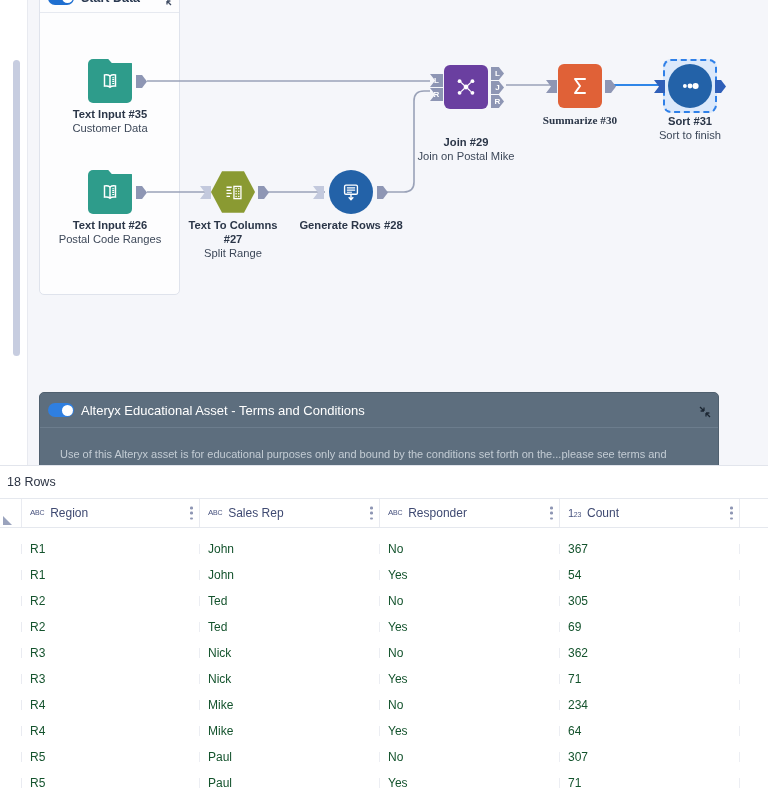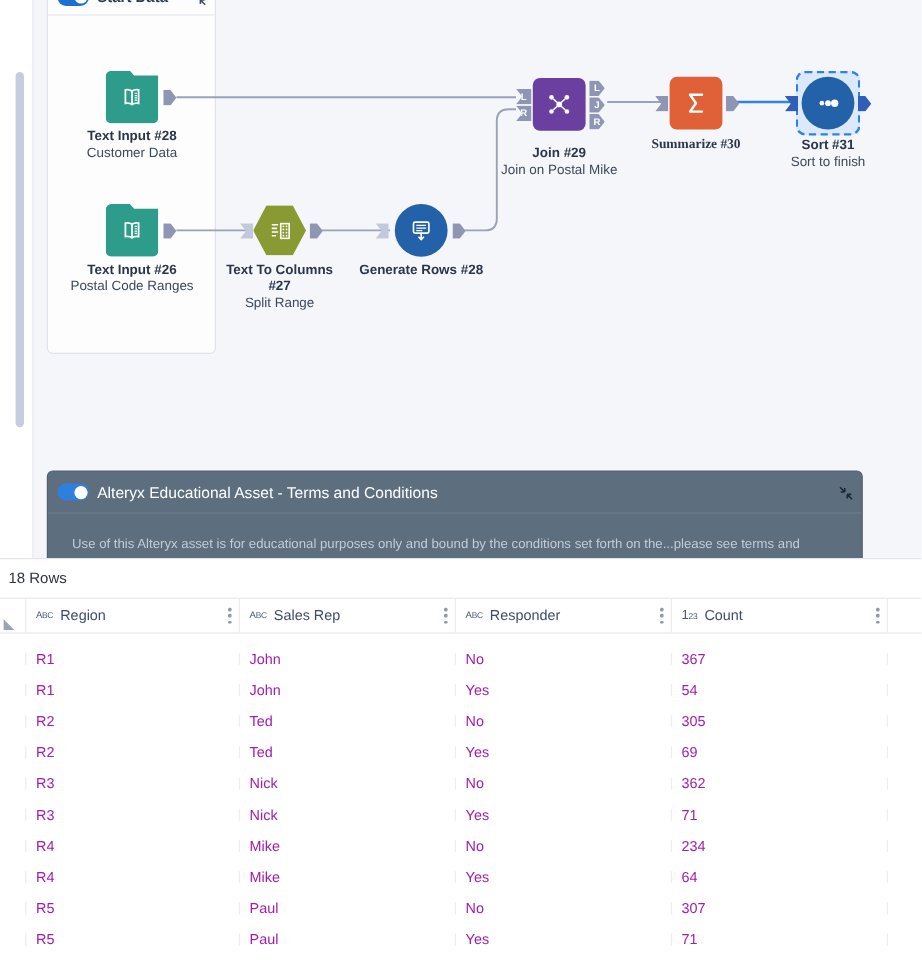--- a/index.html
+++ b/index.html
@@ -187,21 +187,21 @@
     font-size: 8px; color: #4a5580; line-height: 1;
     display: inline-flex; align-items: baseline; letter-spacing: -0.3px;
   }
   .type-icon .big { font-size: 11px; }
   .type-icon sup { font-size: 7px; vertical-align: super; }
   .type-icon sub { font-size: 7px; vertical-align: sub; }
 
   .grow { display: flex; height: 26px; align-items: stretch; }
   .gcell {
     display: flex; align-items: center; padding: 0 8px;
-    font-size: 12px; color: #a21caf;
+    font-size: 12px; color: #14532d;
     border-right: 1px solid #eceef3; flex: 0 0 auto; margin-top: 16px;
   }
   .gcell.idx { width: 22px; flex: 0 0 22px; border-right: 1px solid #e9ebf1; }
 </style>
 </head>
 <body>
 
 <div id="app">
 
   <div class="canvas-wrap">
@@ -243,21 +243,21 @@
     <div class="node" style="left:110px; top:81px;">
       <div class="node-glyph g-folder" style="background:#2e9c8b;">
         <svg width="22" height="22" viewBox="0 0 24 24" fill="none" stroke="#fff" stroke-width="1.6">
           <path d="M12 6.5 C10.5 5.2 8 5 6 5.3 L6 17.6 C8 17.3 10.5 17.5 12 18.8 C13.5 17.5 16 17.3 18 17.6 L18 5.3 C16 5 13.5 5.2 12 6.5 Z"></path>
           <path d="M12 6.5 L12 18.8"></path>
           <path d="M14.4 8.4 L16.6 8.4 M14.4 10.5 L16.6 10.5 M14.4 12.6 L16.6 12.6 M14.4 14.7 L16.6 14.7" stroke-width="1.1"></path>
         </svg>
       </div>
       <div class="anchor out" style="left:26px; top:-6px;"></div>
       <div class="node-label">
-        <span class="nm">Text Input #28</span>
+        <span class="nm">Text Input #35</span>
         <span class="dsc">Customer Data</span>
       </div>
     </div>
 
     <div class="node" style="left:110px; top:192px;">
       <div class="node-glyph g-folder" style="background:#2e9c8b;">
         <svg width="22" height="22" viewBox="0 0 24 24" fill="none" stroke="#fff" stroke-width="1.6">
           <path d="M12 6.5 C10.5 5.2 8 5 6 5.3 L6 17.6 C8 17.3 10.5 17.5 12 18.8 C13.5 17.5 16 17.3 18 17.6 L18 5.3 C16 5 13.5 5.2 12 6.5 Z"></path>
           <path d="M12 6.5 L12 18.8"></path>
           <path d="M14.4 8.4 L16.6 8.4 M14.4 10.5 L16.6 10.5 M14.4 12.6 L16.6 12.6 M14.4 14.7 L16.6 14.7" stroke-width="1.1"></path>
@@ -312,21 +312,21 @@
           <circle cx="5" cy="18.4" r="2.1"></circle>
           <circle cx="19" cy="18.4" r="2.1"></circle>
           <g stroke="#fff" stroke-width="1.3">
             <path d="M6.6 7 L10.2 10.3 M17.4 7 L13.8 10.3 M6.6 17 L10.2 13.7 M17.4 17 L13.8 13.7"></path>
           </g>
         </svg>
       </div>
       <div class="djr-anchor" style="left:25px; top:-20px;">L</div>
       <div class="djr-anchor" style="left:25px; top:-6px;">J</div>
       <div class="djr-anchor" style="left:25px; top:8px;">R</div>
-      <div class="node-label" style="top:34px;">
+      <div class="node-label" style="top:48px;">
         <span class="nm">Join #29</span>
         <span class="dsc">Join on Postal Mike</span>
       </div>
     </div>
 
     <div class="node" style="left:580px; top:86px;">
       <div class="anchor in" style="left:-34px; top:-6px;"></div>
       <div class="node-glyph g-square" style="background:#e06137;">
         <svg width="24" height="24" viewBox="0 0 24 24" fill="none" stroke="#fff" stroke-width="2" stroke-linejoin="round" stroke-linecap="round">
           <path d="M17 5 H7 L12 12 L7 19 H17"></path>

